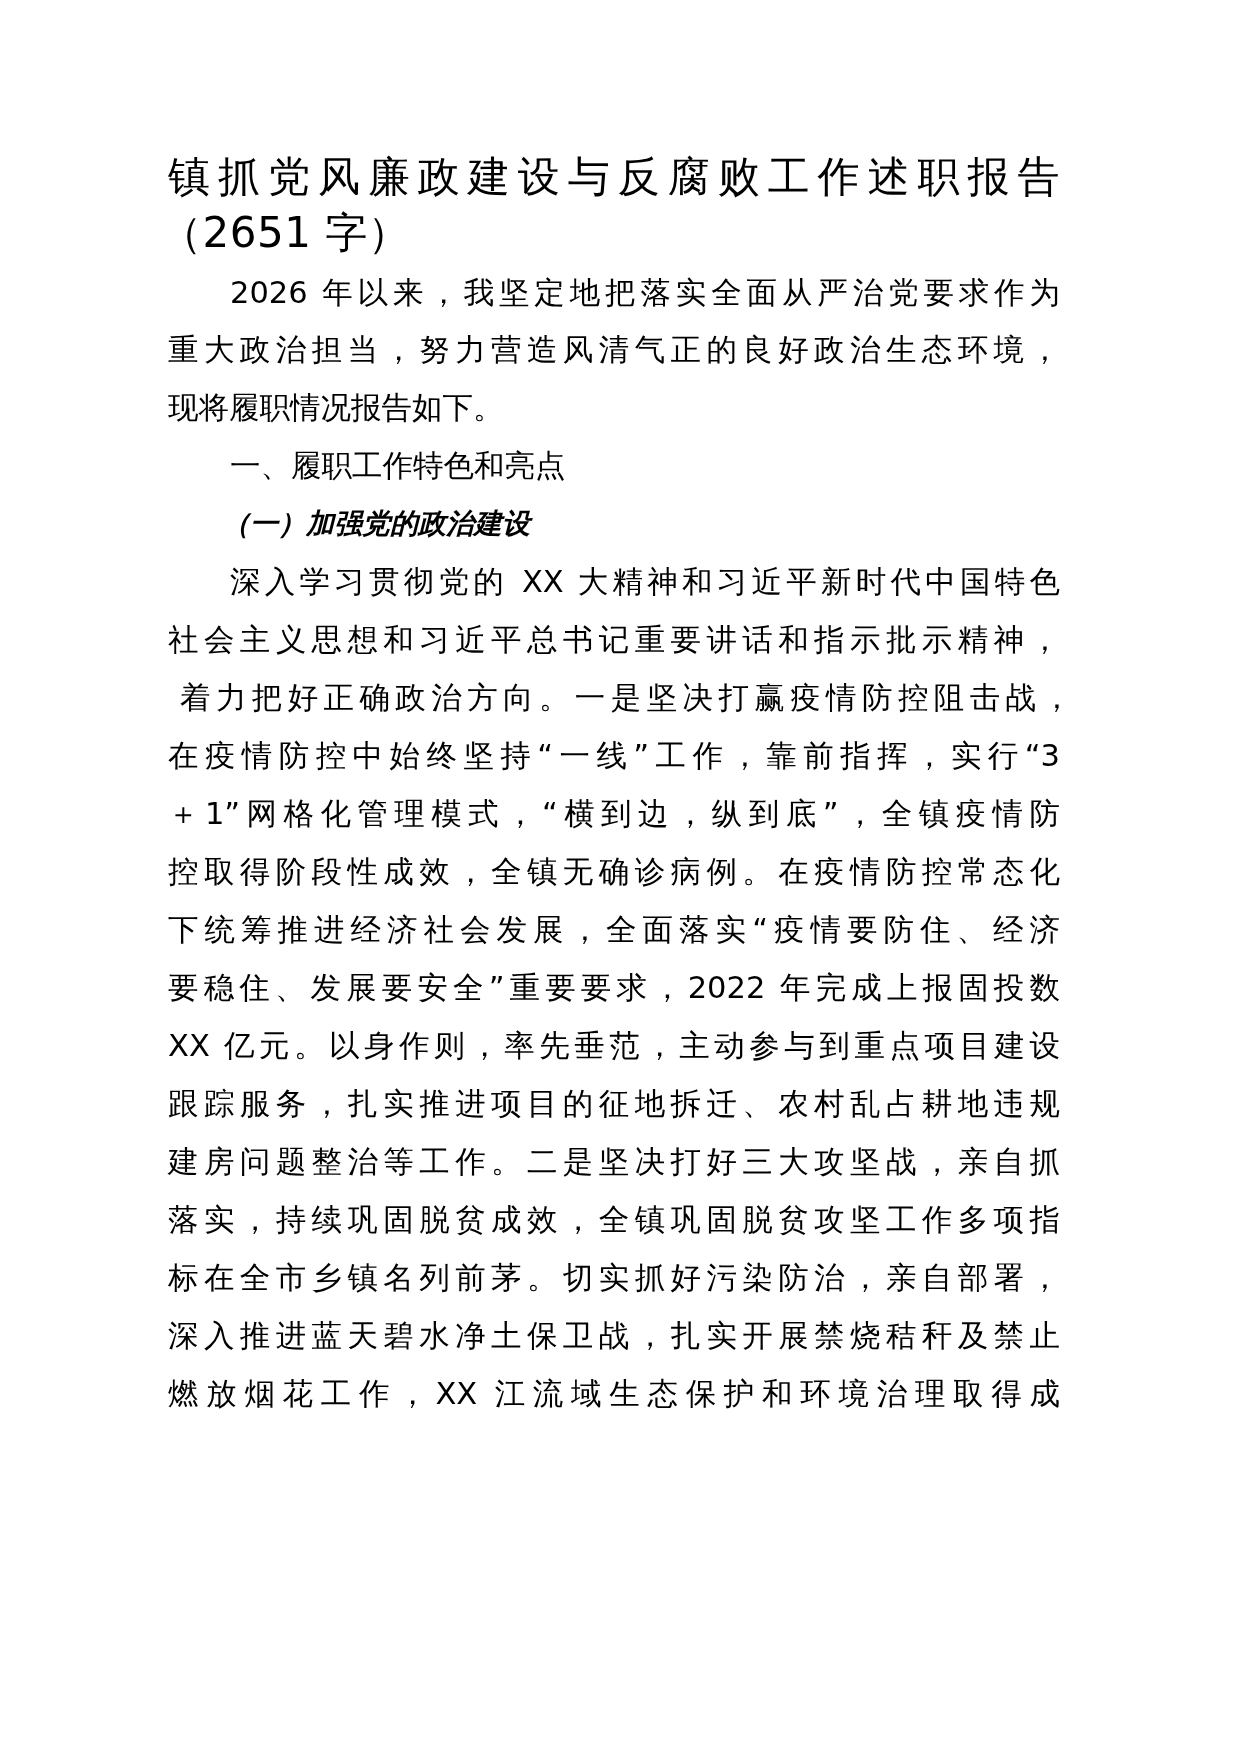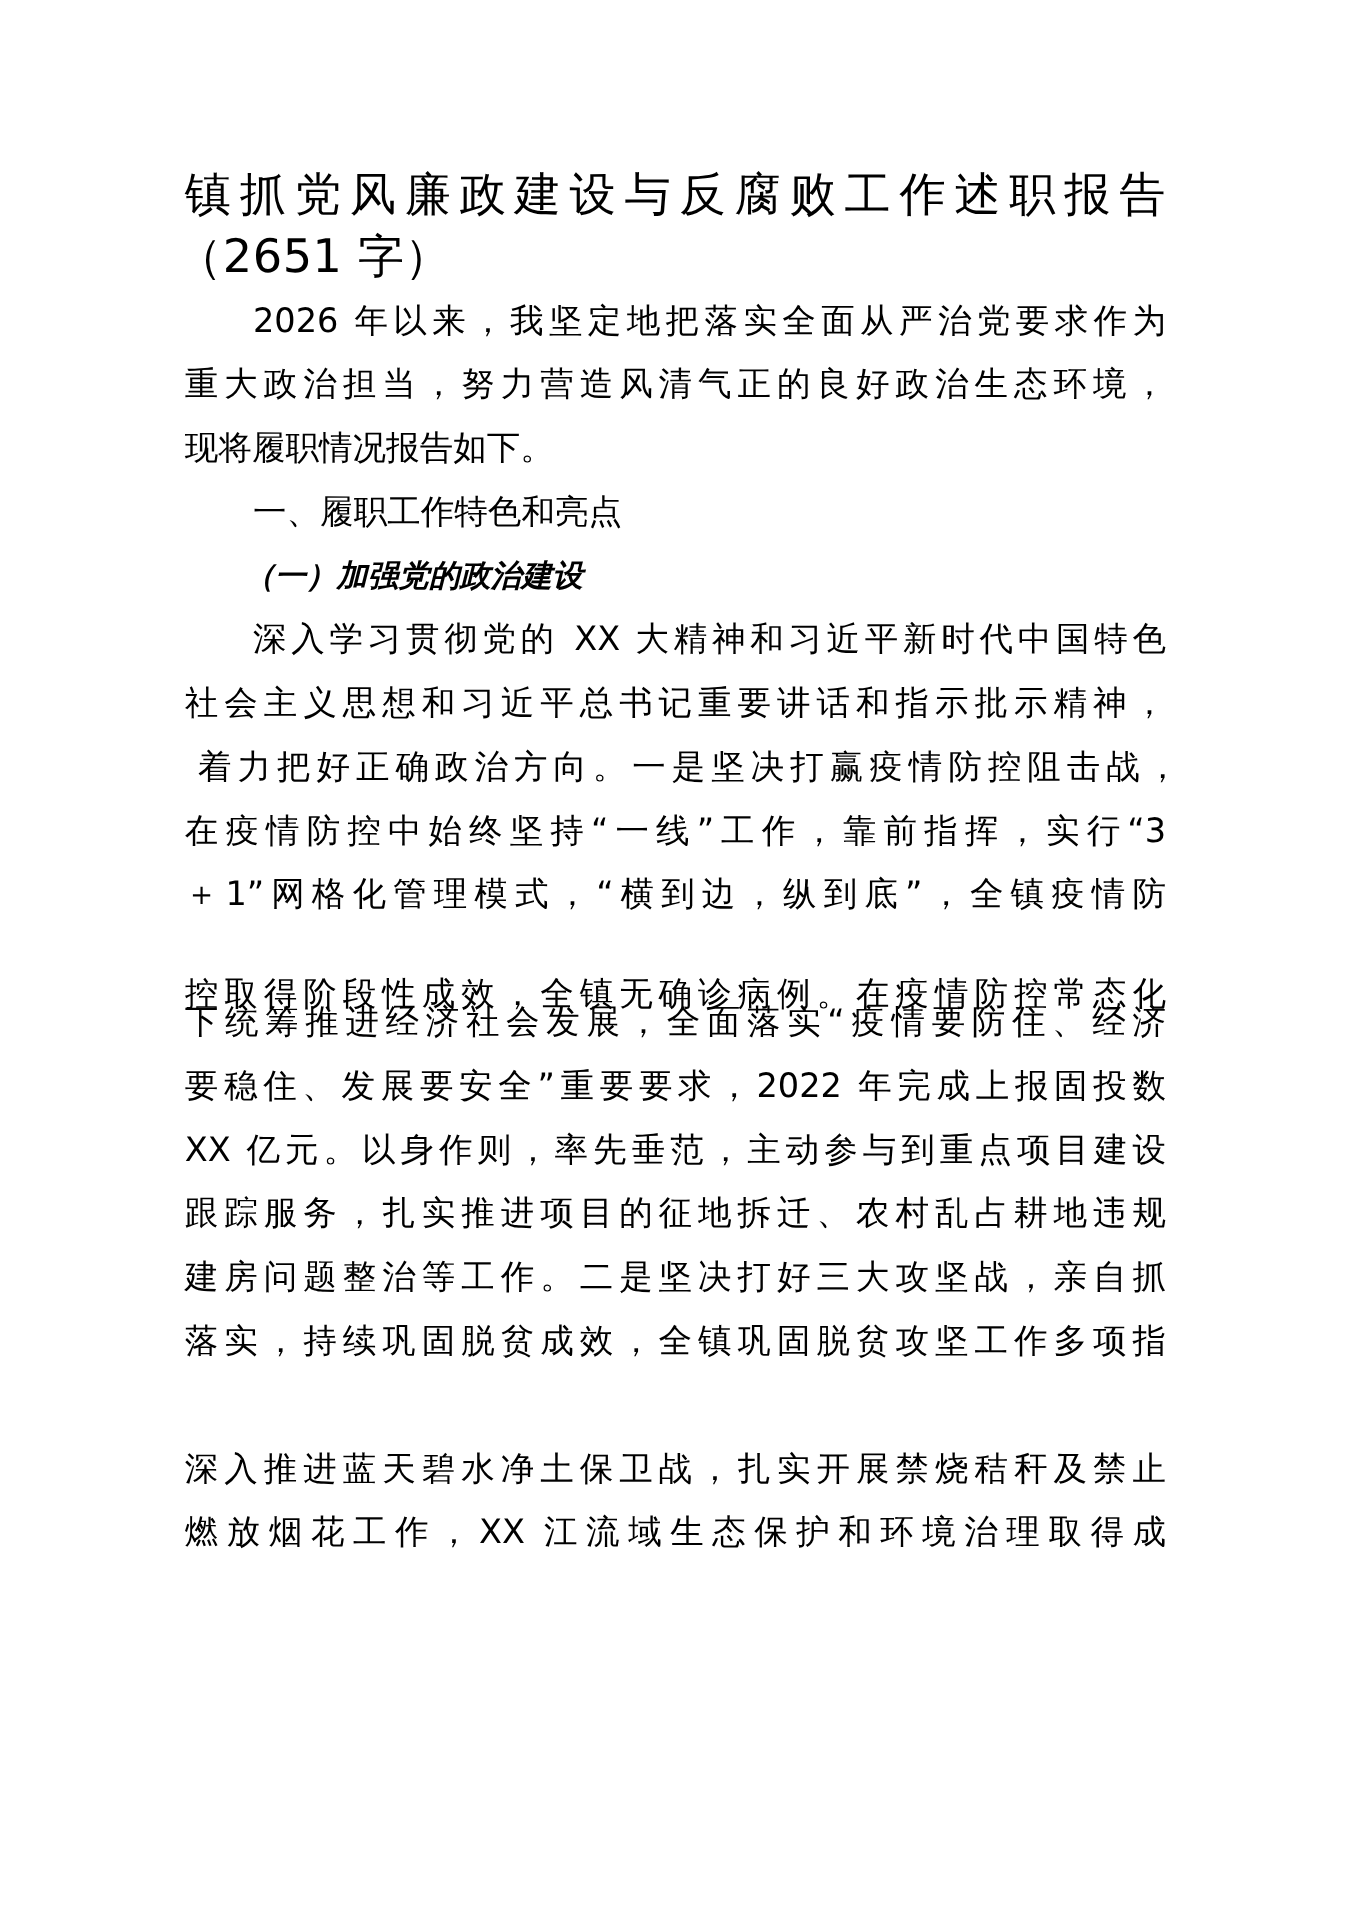--- a/index.html
+++ b/index.html
@@ -87,23 +87,24 @@
   <div class="line last" style="top:388px;">现将履职情况报告如下。</div>
 
   <div class="heading1" style="top:446px;">一、履职工作特色和亮点</div>
   <div class="heading2" style="top:504px;">（一）加强党的政治建设</div>
 
   <div class="line indent" style="top:562px;">深入学习贯彻党的 XX 大精神和习近平新时代中国特色</div>
   <div class="line" style="top:620px;">社会主义思想和习近平总书记重要讲话和指示批示精神，</div>
   <div class="line" style="top:678px;margin-left:12px;">着力把好正确政治方向。一是坚决打赢疫情防控阻击战，</div>
   <div class="line" style="top:736px;">在疫情防控中始终坚持“一线”工作，靠前指挥，实行“3</div>
   <div class="line" style="top:794px;">＋1”网格化管理模式，“横到边，纵到底”，全镇疫情防</div>
-  <div class="line" style="top:852px;margin-top:33px;">控取得阶段性成效，全镇无确诊病例。在疫情防控常态化</div>
+  <div class="line" style="top:852px;">控取得阶段性成效，全镇无确诊病例。在疫情防控常态化</div>
   <div class="line" style="top:910px;">下统筹推进经济社会发展，全面落实“疫情要防住、经济</div>
   <div class="line" style="top:968px;">要稳住、发展要安全”重要要求，2022 年完成上报固投数</div>
   <div class="line" style="top:1026px;">XX 亿元。以身作则，率先垂范，主动参与到重点项目建设</div>
   <div class="line" style="top:1084px;">跟踪服务，扎实推进项目的征地拆迁、农村乱占耕地违规</div>
   <div class="line" style="top:1142px;">建房问题整治等工作。二是坚决打好三大攻坚战，亲自抓</div>
   <div class="line" style="top:1200px;">落实，持续巩固脱贫成效，全镇巩固脱贫攻坚工作多项指</div>
+  <div class="line" style="top:1258px;">标在全市乡镇名列前茅。切实抓好污染防治，亲自部署，</div>
   <div class="line" style="top:1374px;">燃放烟花工作，XX 江流域生态保护和环境治理取得成</div>
   <div class="line" style="top:1316px;">深入推进蓝天碧水净土保卫战，扎实开展禁烧秸秆及禁止</div>
 
 </div>
 
 </body></html>

